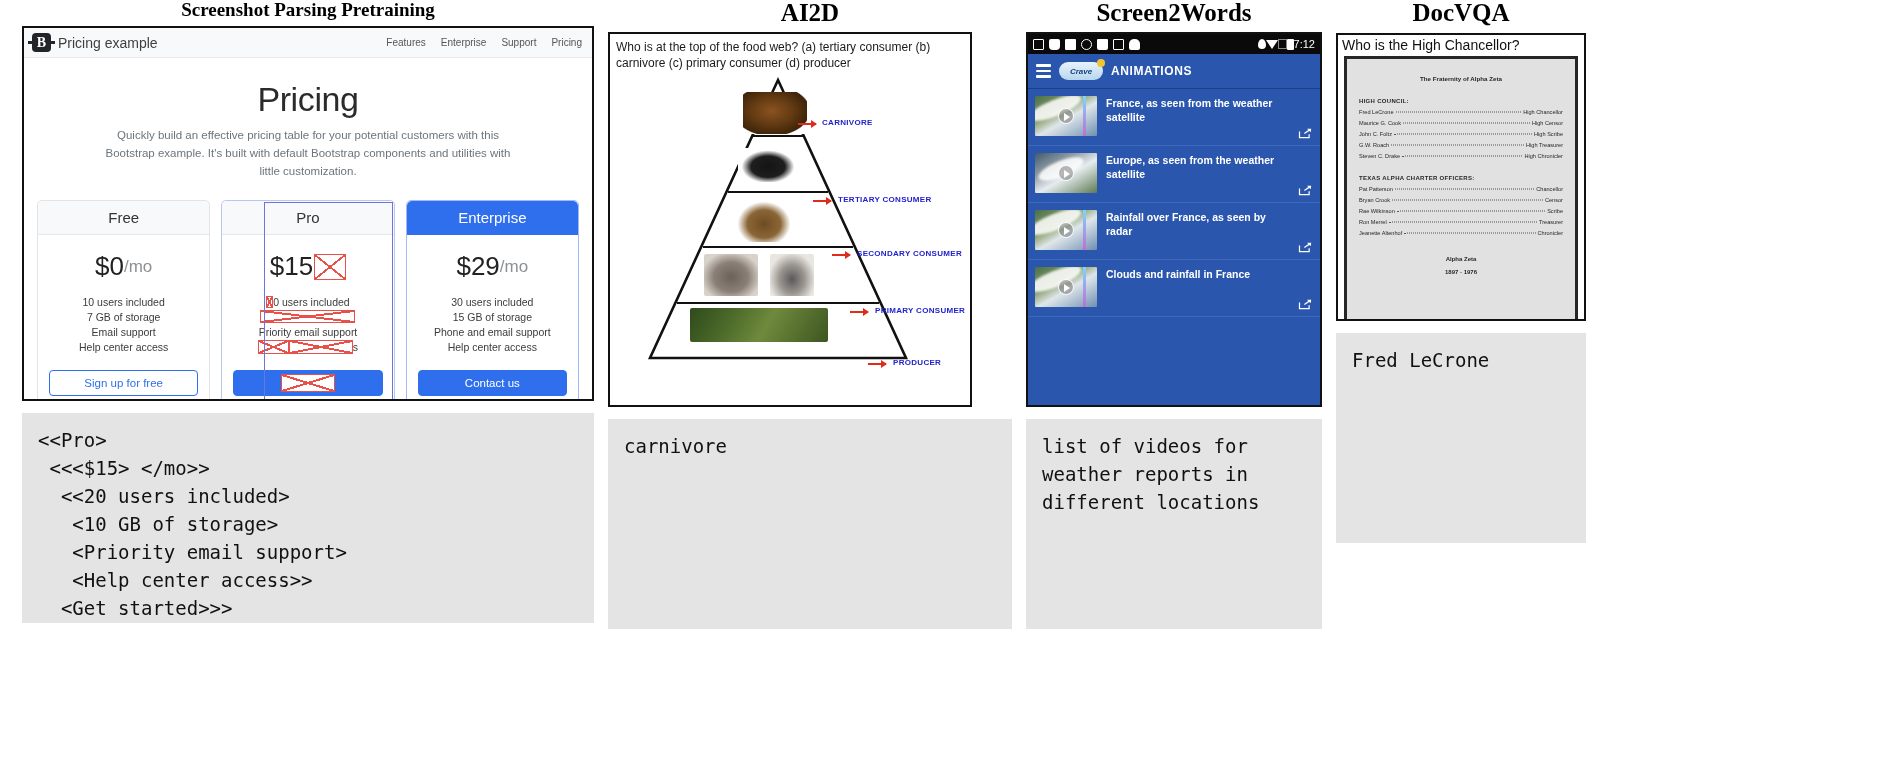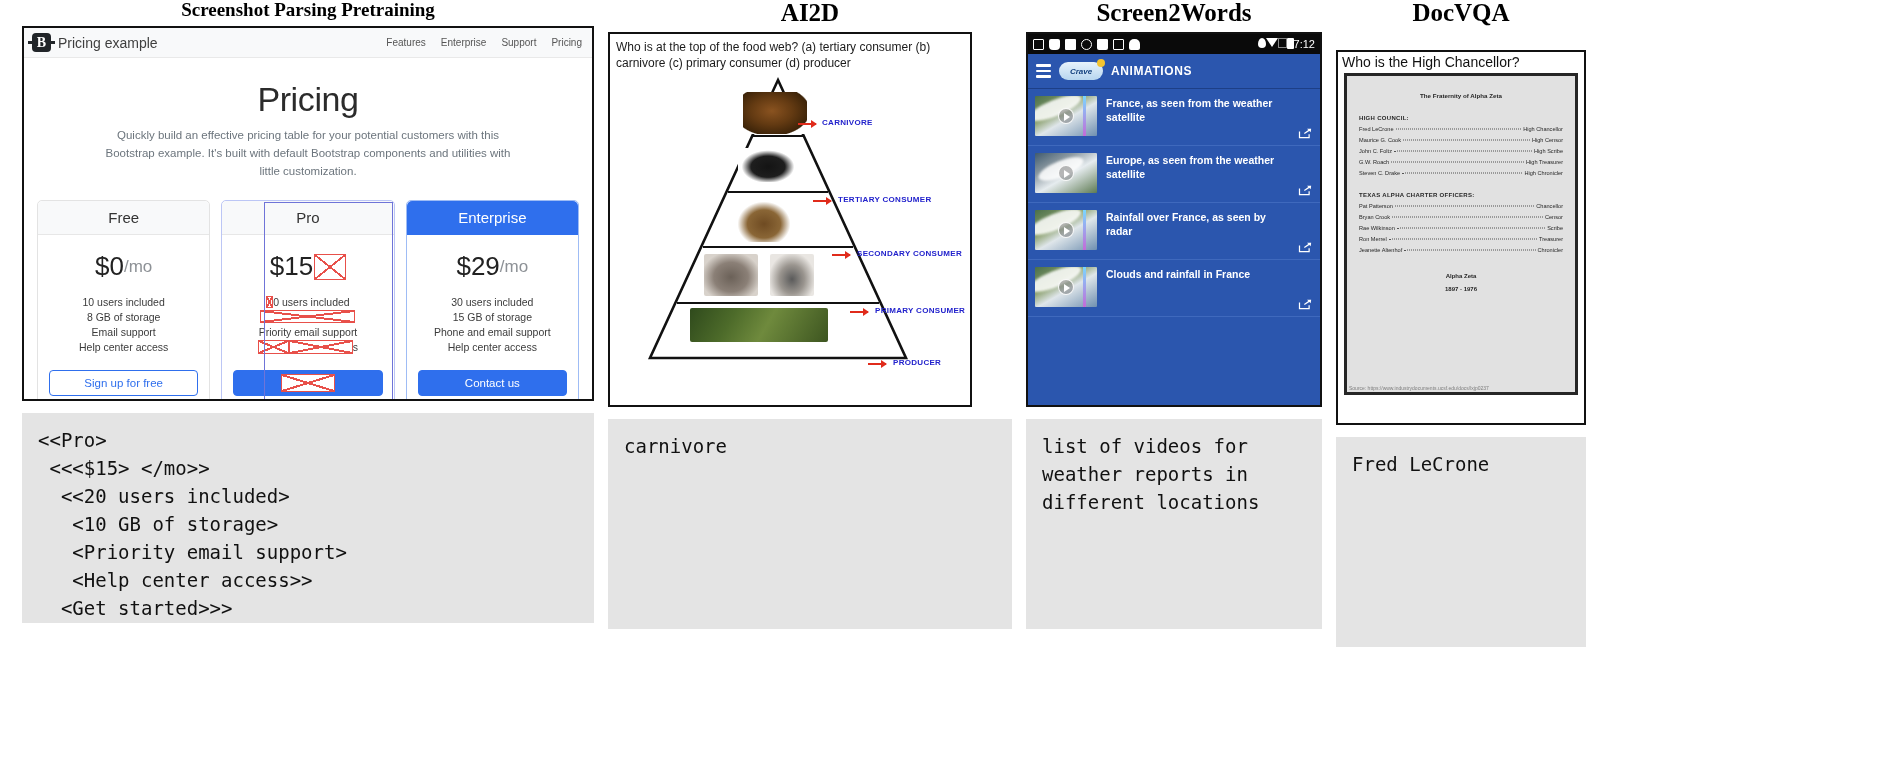--- a/index.html
+++ b/index.html
@@ -206,21 +206,21 @@
   #col3 { left: 1026px; width: 296px; }
   #col3 .col-title { font-size: 25px; padding-bottom: 7px; }
   #p3 { height: 375px; width: 296px; border: 2px solid #111; }
   .status-bar {
     height: 20px; background: #0a0a0a; color: #fff;
     display: flex; align-items: center; padding: 0 5px;
     font-size: 10px; gap: 5px;
   }
   .sb-icons { display:flex; gap:5px; align-items:center; }
   .sb-ic { width: 11px; height: 11px; display:inline-block; position: relative; }
-  .sb-right { margin-left:auto; display:flex; gap:0; align-items:flex-start; }
+  .sb-right { margin-left:auto; display:flex; gap:0; align-items:center; }
   .app-bar {
     height: 34px; background: #2b56ae;
     display: flex; align-items: center; padding: 17px 8px; gap: 8px;
     border-bottom: 1px solid #1d3f87;
   }
   .hamburger { width: 15px; display: flex; flex-direction: column; gap: 3px; }
   .hamburger span { display:block; height:2.5px; background:#fff; border-radius:1px; }
   .crave-logo {
     width: 44px; height: 18px; border-radius: 9px;
     background: linear-gradient(#e8f3fb,#b7d6ef);
@@ -270,22 +270,22 @@
   .vid-title {
     color:#fff; font-size:10.5px; font-weight:bold; line-height:1.3;
     padding-top:1px; padding-right:22px;
   }
   .share-ic {
     position:absolute; right:8px; bottom:6px; width:14px; height:11px;
   }
 
   
   #col4 { left: 1336px; width: 250px; }
-  #col4 .col-title { font-size: 25px; padding-bottom: 25px; }
-  #p4 { height: 375px; width: 250px; }
+  #col4 .col-title { font-size: 25px; padding-bottom: 8px; }
+  #p4 { height: 288px; width: 250px; }
   .doc-q {
     font-size: 14px; color: #111; padding: 2px 4px 3px 4px;
     white-space: nowrap; overflow: hidden;
   }
   .doc-scan {
     margin: 0 6px 4px 6px;
     height: 322px;
     background: #dcdcdc;
     border: 3px solid #2a2a2a;
     position: relative;
@@ -341,21 +341,21 @@
       <div class="bs-cards">
 
         <div class="card">
           <div class="card-head">Free</div>
           <div class="card-price">
             <span>$0</span>
               <span class="per">/mo</span>
           </div>
           <div class="card-feats">
             <div>10 users included</div>
-            <div>8 GB of storage</div>
+            <div>7 GB of storage</div>
             <div>Email support</div>
             <div>Help center access</div>
           </div>
           <div class="card-btn">Sign up for free</div>
         </div>
 
         <div class="card highlight">
           <div class="pro-sel" style="left:42px; top:1px; right:1px; bottom:-1px;"></div>
           <div class="card-head">Pro</div>
           <div class="card-price">

